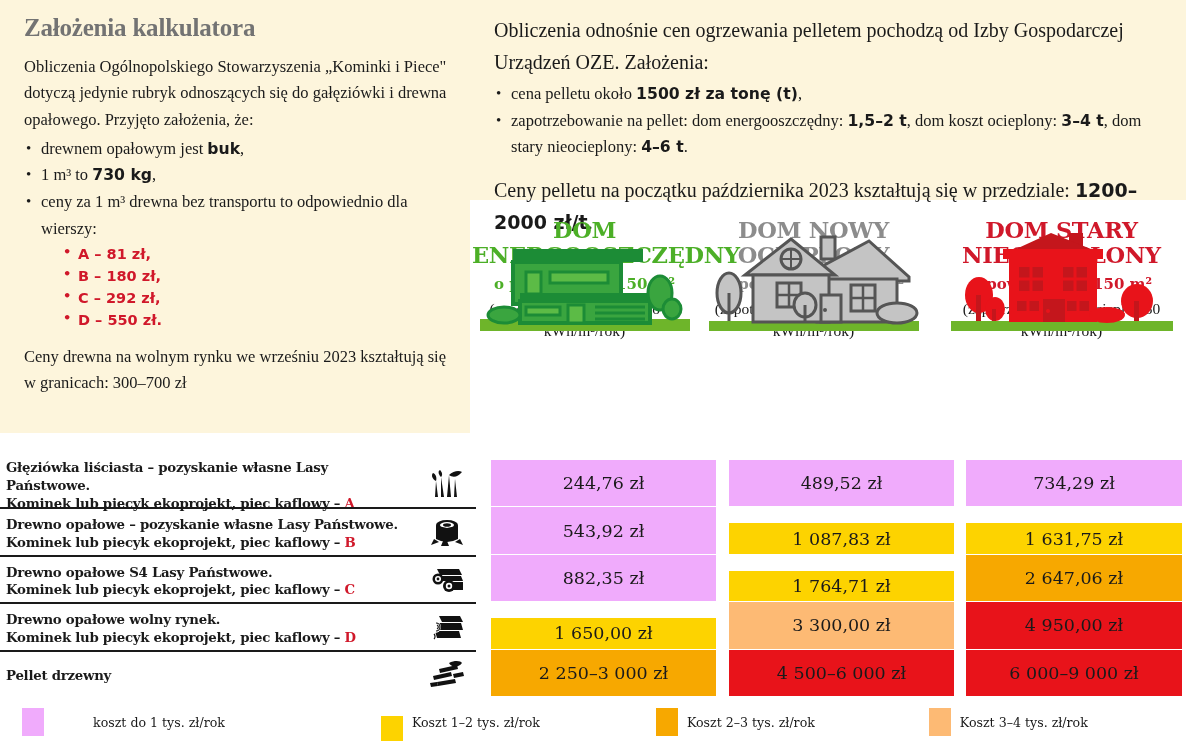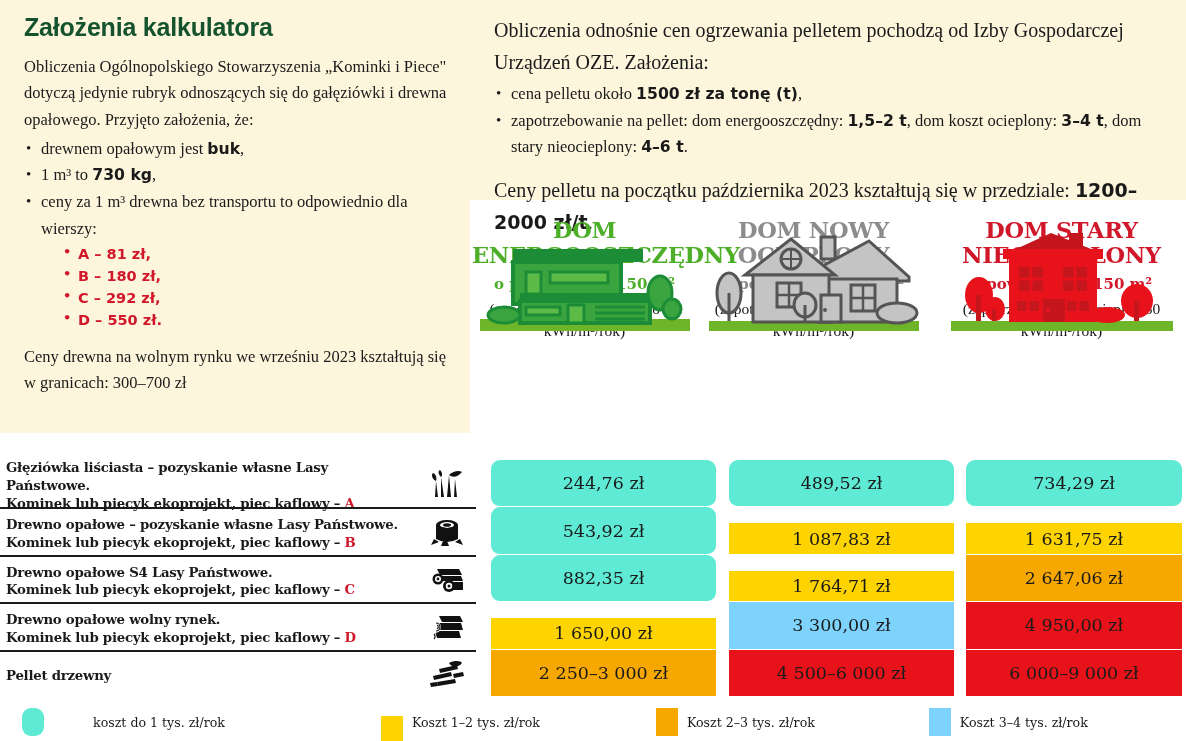--- a/index.html
+++ b/index.html
@@ -21,22 +21,22 @@
     padding:14px 22px 0 24px;
   }
   .panel-right{
     position:absolute;left:470px;top:0;width:716px;height:200px;
     background:#fdf5dc;
     box-sizing:border-box;
     padding:14px 26px 0 24px;
   }
 
   .title{
-    color:#14532d;
-    font-family:Liberation Sans, sans-serif;
+    color:#737373;
+    font-family:Liberation Serif, serif;
     font-weight:bold;
     font-size:25px;
     letter-spacing:-0.2px;
     margin:0 0 12px 0;
     line-height:1.1;
   }
   .para{
     font-size:16.5px;
     line-height:1.62;
     margin:0;
@@ -152,24 +152,24 @@
     font-family:"DejaVu Serif", serif;
     font-size:17.5px;
     color:#1a1a1a;
     border-bottom:1.5px solid #ffffff;
     box-sizing:border-box;
   }
   .cell.c1{margin-left:15px;}
   .cell.c2{margin-left:9px;}
   .cell.c3{margin-left:8px;width:216px;}
 
-  .lv-green{background:#5eead4;border-radius:9px;}
+  .lv-green{background:#f0abfc;}
   .lv-yellow{background:#fdd300;margin-top:16px;}
   .lv-orange{background:#f7a800;}
-  .lv-dorange{background:#7dd3fc;}
+  .lv-dorange{background:#fdba74;}
   .lv-red{background:#e8131a;}
 
   
   .legend{
     position:absolute;left:0;top:703px;width:1186px;height:38px;
     display:flex;align-items:center;
   }
   .lg-item{display:flex;align-items:center;}
   .lg-swatch{width:22px;height:28px;margin-right:9px;}
   .lg-label{

